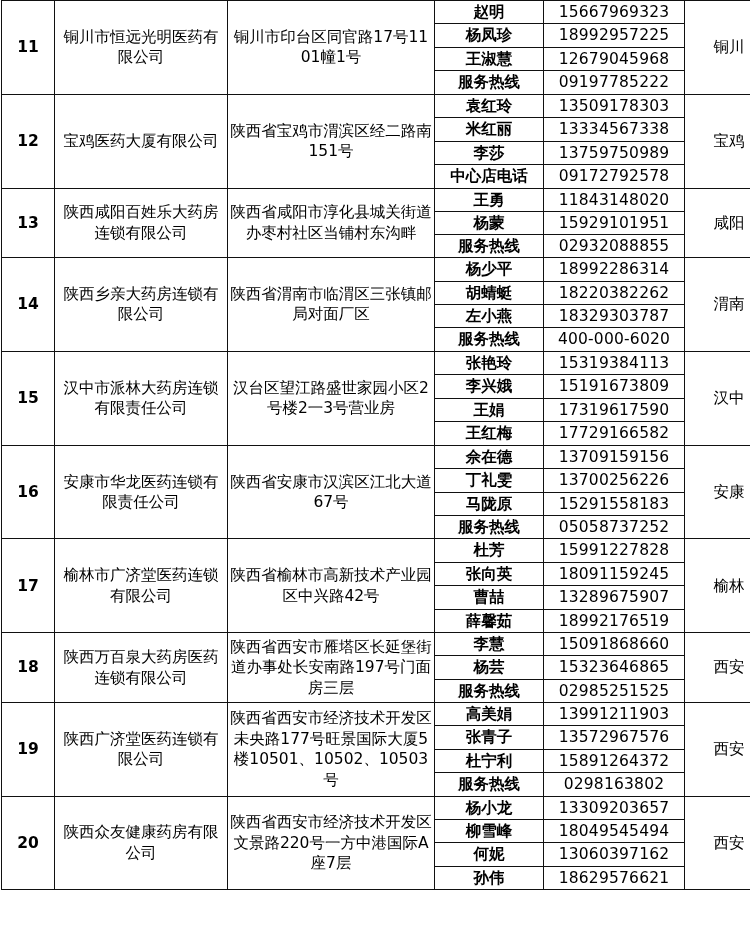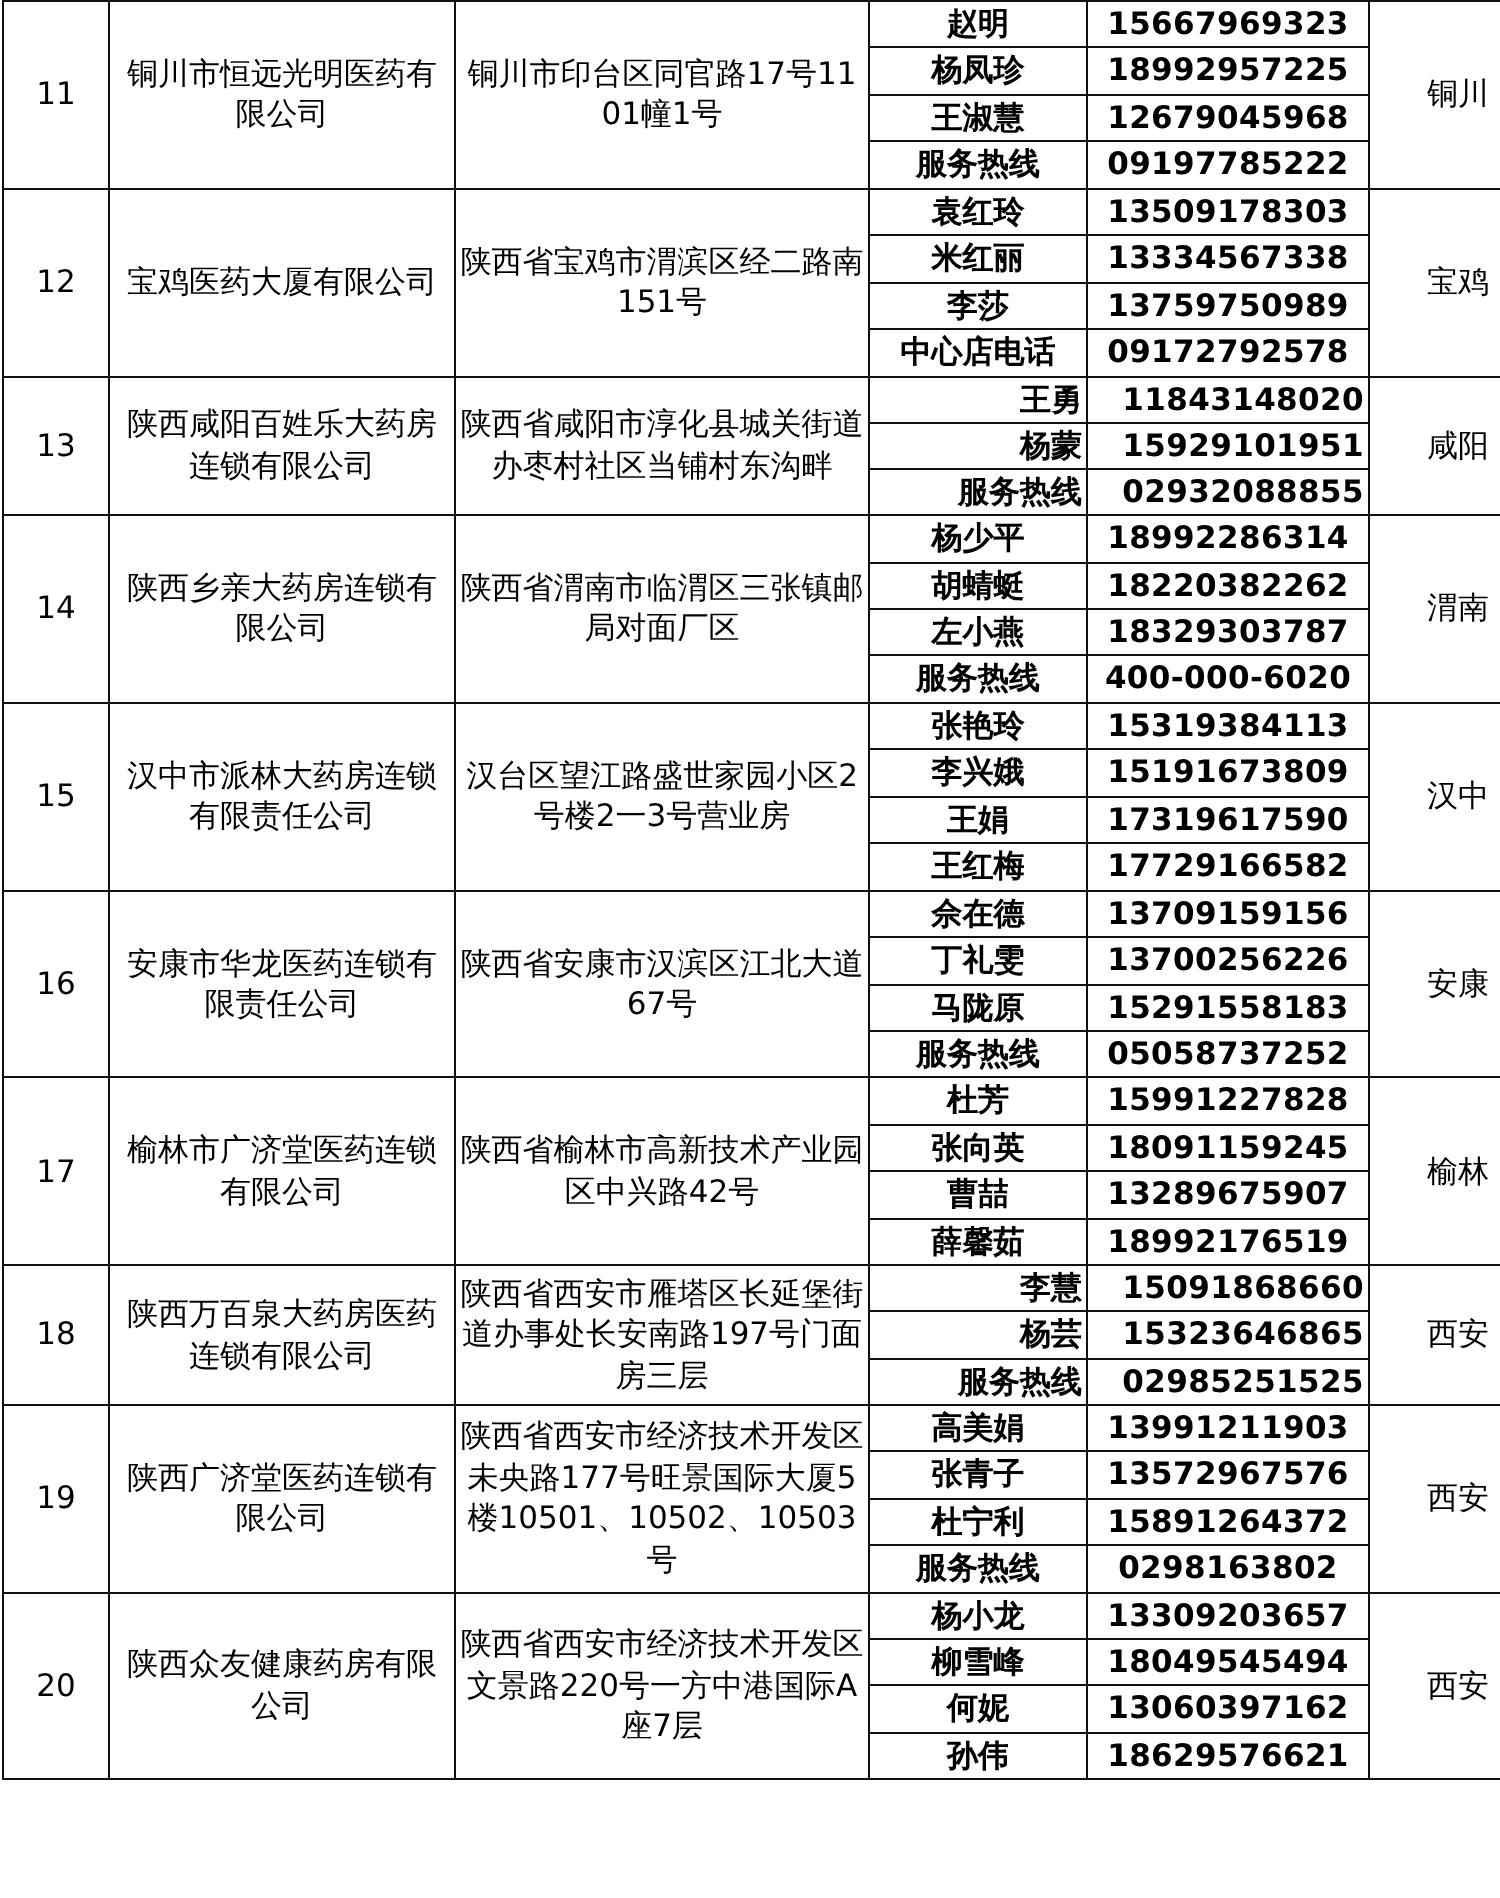--- a/index.html
+++ b/index.html
@@ -29,20 +29,21 @@
     text-align: center;
     vertical-align: middle;
     font-size: 15.5px;
     line-height: 1.32;
     padding: 1px 2px;
     word-break: break-all;
   }
   td.c-idx {
     width: 48px;
     font-size: 17px;
+    font-weight: bold;
   }
   td.c-name {
     width: 168px;
     font-size: 16px;
     line-height: 1.34;
     padding: 2px 6px;
   }
   td.c-addr {
     width: 202px;
     font-size: 16px;
@@ -51,33 +52,31 @@
   }
   td.c-person {
     width: 104px;
     font-size: 16px;
     font-weight: bold;
   }
   td.c-phone {
     width: 136px;
     font-size: 16.5px;
     letter-spacing: 0.2px;
-    font-weight: bold;
   }
   td.c-city {
     width: 84px;
     font-size: 16px;
   }
   td.bold {
     font-weight: normal;
   }
   .row-tall td.c-person,
   .row-tall td.c-phone {
     line-height: 1.3;
-    text-align: right;
   }
 </style>
 </head>
 <body>
 
 <div id="sheet">
   <table class="reg">
     <tbody>
         <tr>
           <td class="c-idx" rowspan="4">11</td>

